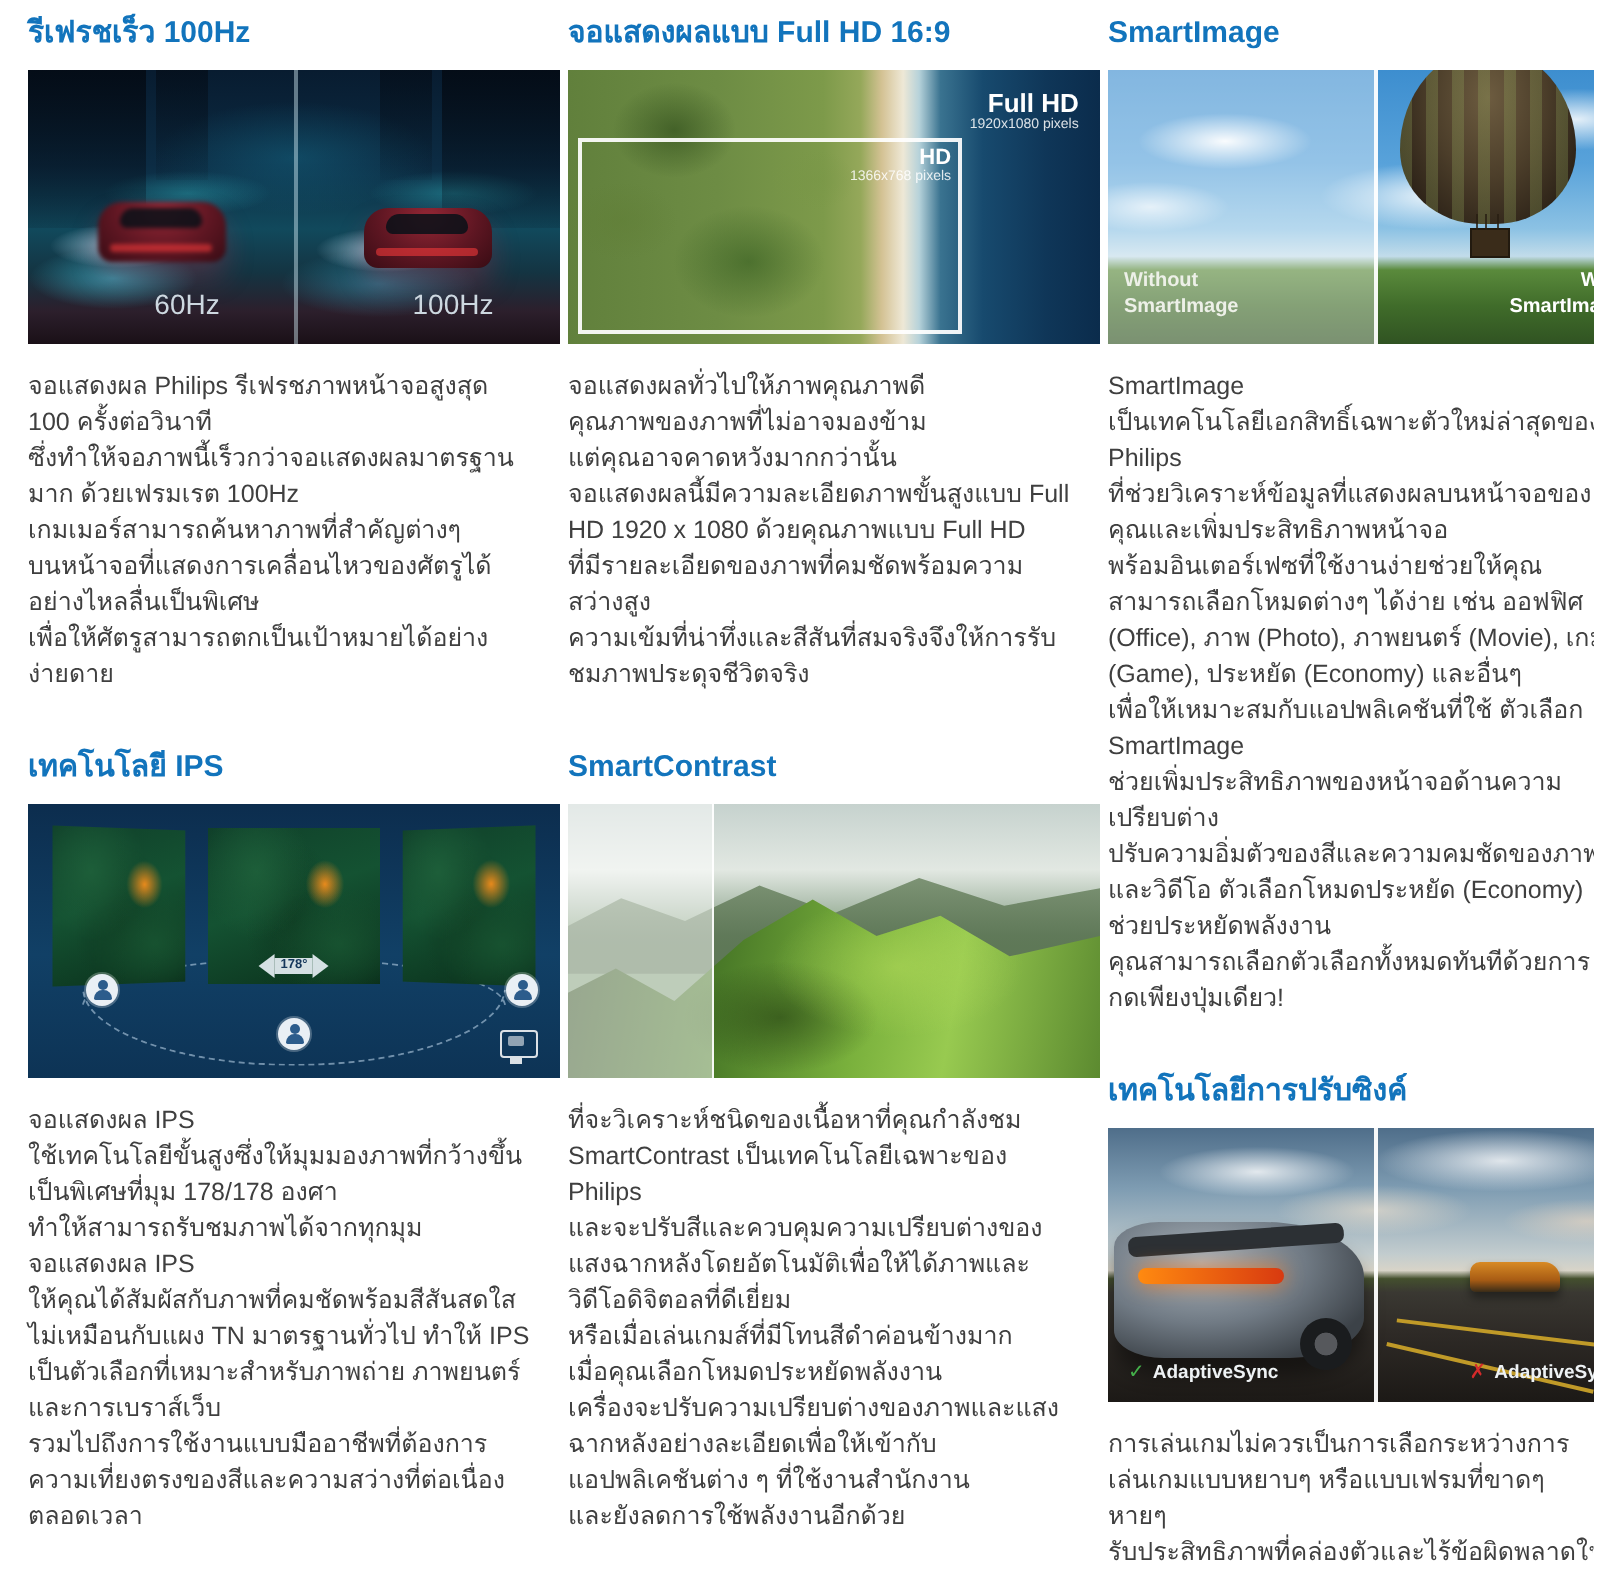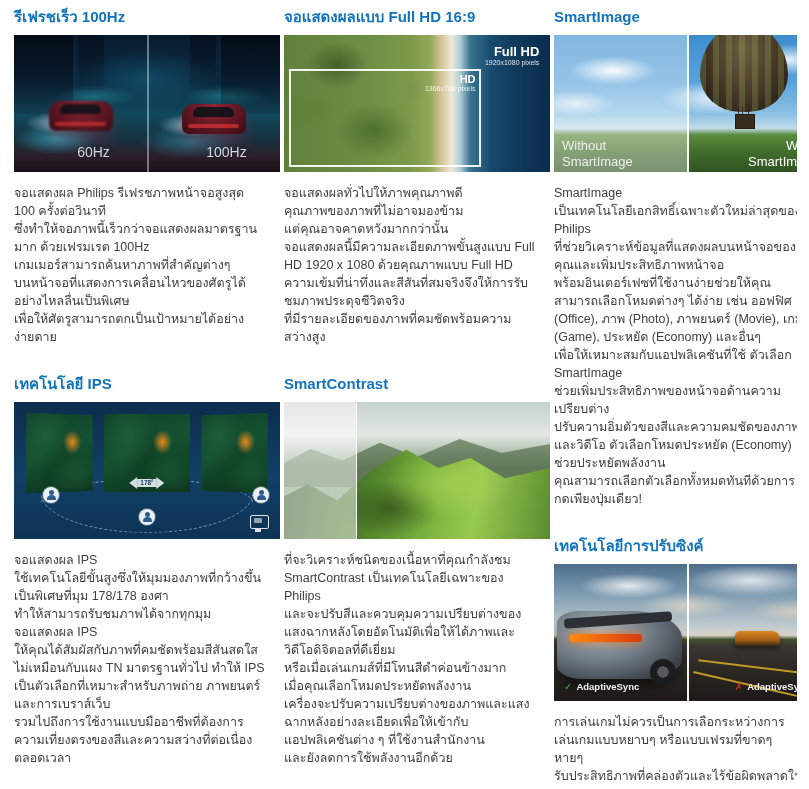--- a/index.html
+++ b/index.html
@@ -60,21 +60,21 @@
   .balloon{position:absolute;left:55%;top:-8%;width:33%;height:64%;z-index:2;
     background:
       repeating-linear-gradient(90deg, rgba(150,170,95,.28) 0 6px, rgba(0,0,0,0) 6px 13px),
       radial-gradient(at 50% 28%, #6d5c40 0%, #4c3e2a 45%, #2d2318 80%);
     border-radius:50% 50% 46% 46% / 58% 58% 42% 42%;}
   .basket{position:absolute;left:68%;top:58%;width:7%;height:9%;background:#3a2c1a;border:1px solid rgba(0,0,0,.4);z-index:2;}
   .basket::before{content:"";position:absolute;left:10%;top:-8px;width:80%;height:8px;
     background:linear-gradient(90deg, rgba(40,30,18,.8) 0 1px, transparent 1px 30%, rgba(40,30,18,.8) 0 calc(30% + 1px), transparent 0 70%, rgba(40,30,18,.8) 0 calc(70% + 1px), transparent 0);}
   .wash-left{position:absolute;left:0;top:0;bottom:0;width:50%;background:rgba(255,255,255,.36);z-index:4;}
   .si-split{position:absolute;left:50%;top:0;bottom:0;width:2px;background:rgba(255,255,255,.95);z-index:6;}
-  .si-lbl{position:absolute;bottom:2px;z-index:7;font-size:13px;line-height:1.25;color:#f4f6f2;width:64px;}
+  .si-lbl{position:absolute;bottom:12px;z-index:7;font-size:10px;line-height:1.25;color:#f4f6f2;width:64px;font-weight:bold;}
   .si-lbl.left{left:8px;color:#edf0e8;}
   .si-lbl.right{right:8px;text-align:right;color:#ffffff;}
 
   
   .img-ips{background:linear-gradient(180deg,#0c2d4e 0%,#114066 55%,#0d3355 100%);}
   .screen{position:absolute;top:9%;height:57%;z-index:2;
     background:
       radial-gradient(16px 20px at 68% 36%, #e88a1c 0%, rgba(220,130,20,0) 60%),
       radial-gradient(40px 48px at 28% 28%, #1d5e39 0%, rgba(22,84,48,0) 70%),
       radial-gradient(48px 40px at 76% 74%, #175230 0%, rgba(20,72,42,0) 70%),
@@ -211,22 +211,22 @@
           <div class="lbl-res lbl-hd">
             <span class="big">HD</span>
             <span class="small">1366x768 pixels</span>
           </div>
         </div>
         <div class="body-text">
           <div>จอแสดงผลทั่วไปให้ภาพคุณภาพดี</div>
           <div>คุณภาพของภาพที่ไม่อาจมองข้าม</div>
           <div>แต่คุณอาจคาดหวังมากกว่านั้น</div>
           <div>จอแสดงผลนี้มีความละเอียดภาพขั้นสูงแบบ Full HD 1920 x 1080 ด้วยคุณภาพแบบ Full HD</div>
+          <div>ที่มีรายละเอียดของภาพที่คมชัดพร้อมความสว่างสูง</div>
           <div>ความเข้มที่น่าทึ่งและสีสันที่สมจริงจึงให้การรับชมภาพประดุจชีวิตจริง</div>
-          <div>ที่มีรายละเอียดของภาพที่คมชัดพร้อมความสว่างสูง</div>
         </div>
       </section>
 
       <section class="feature">
         <h2>SmartContrast</h2>
         <div class="feature-img img-smartcontrast">
           <div class="ridge-far"></div>
           <div class="ridge-main"></div>
           <div class="sc-wash"></div>
           <div class="sc-split"></div>

